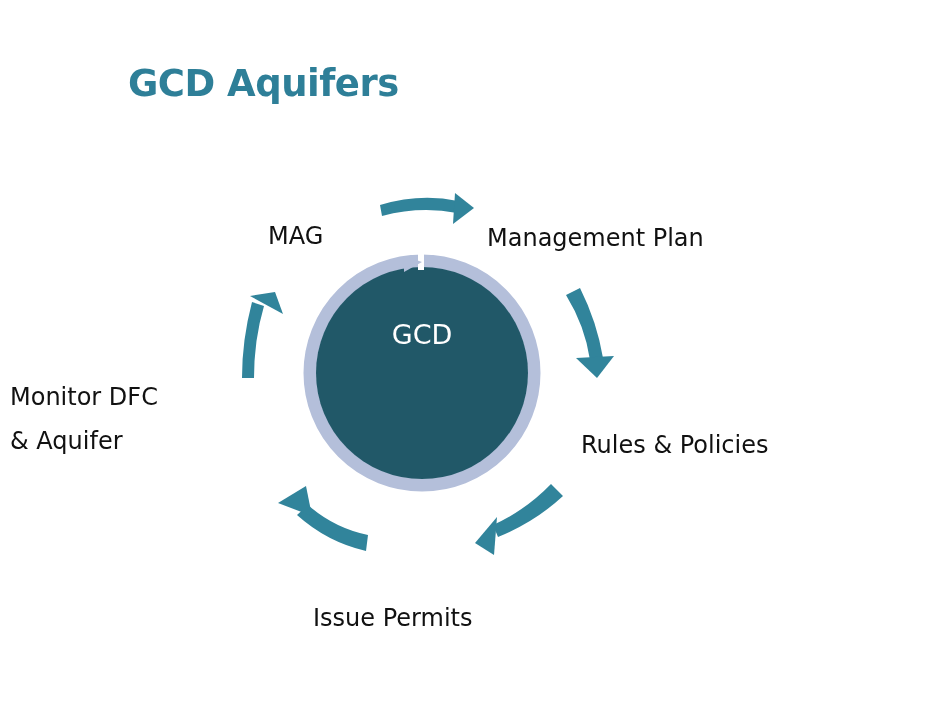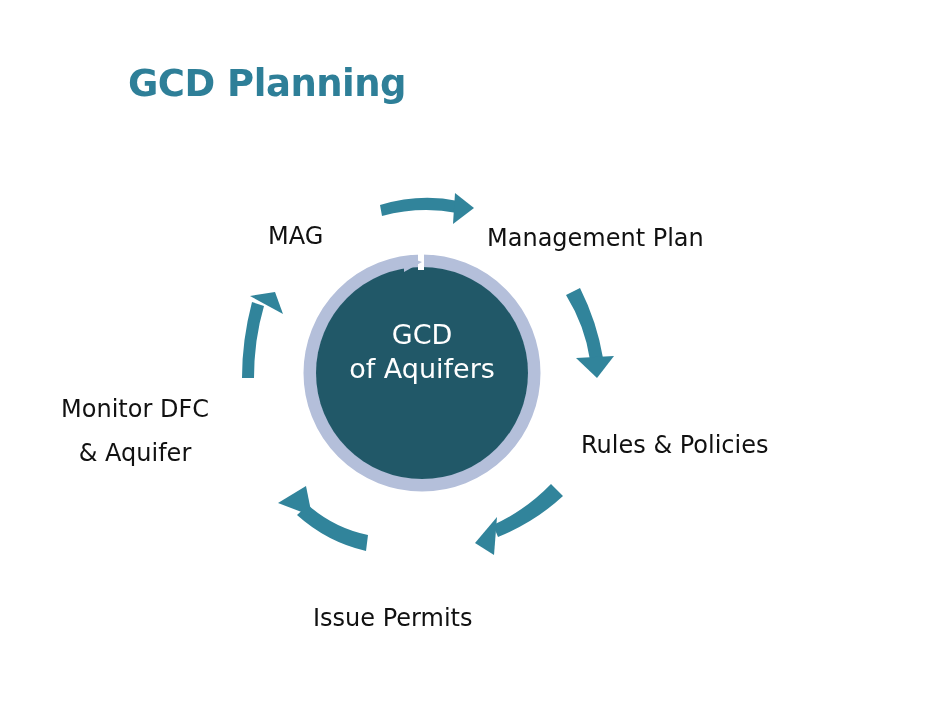--- a/index.html
+++ b/index.html
@@ -8,21 +8,21 @@
   .title { position: absolute; left: 128px; top: 62px; font-size: 37px; font-weight: bold;
            color: #2e7f98; letter-spacing: -0.5px; white-space: nowrap; }
   .label { position: absolute; font-size: 24px; color: #111111; white-space: nowrap; line-height: 44px; }
   .center-text { position: absolute; left: 322px; top: 318px; width: 200px; text-align: center;
                  font-size: 27px; line-height: 34px; color: #ffffff; }
   svg.diagram { position: absolute; left: 0; top: 0; }
 </style>
 </head>
 <body>
 
-<div class="title">GCD Planning</div>
+<div class="title">GCD Aquifers</div>
 
 <svg class="diagram" width="935" height="718" viewBox="0 0 935 718">
 
   <circle cx="422" cy="373" r="112" fill="none" stroke="#b4bfda" stroke-width="13"></circle>
   <circle cx="422" cy="373" r="106" fill="#215868"></circle>
 
   <rect x="418" y="250" width="6" height="20" fill="#ffffff"></rect>
   <polygon points="404,256 422,262 404,272" fill="#b4bfda"></polygon>
 
   <g>
@@ -46,23 +46,22 @@
   </g>
 
   <g>
     <path d="M242,378 L254,378 Q254,340 264,306 L252,302 Q242,340 242,378 Z" fill="#31849b"></path>
     <polygon points="250,296 275,292 283,314" fill="#31849b"></polygon>
   </g>
 </svg>
 
 <div class="center-text">
   <div>GCD</div>
-  <div>of Aquifers</div>
 </div>
 
 <div class="label" style="left:268px; top:214px;">MAG</div>
 <div class="label" style="left:487px; top:216px;">Management Plan</div>
 <div class="label" style="left:581px; top:423px;">Rules &amp; Policies</div>
 <div class="label" style="left:313px; top:596px;">Issue Permits</div>
-<div class="label" style="left:10px; top:387px; text-align:center; width:250px;">
+<div class="label" style="left:10px; top:375px; text-align:left; width:250px;">
   <div>Monitor DFC</div>
   <div>&amp; Aquifer</div>
 </div>
 
 </body></html>

